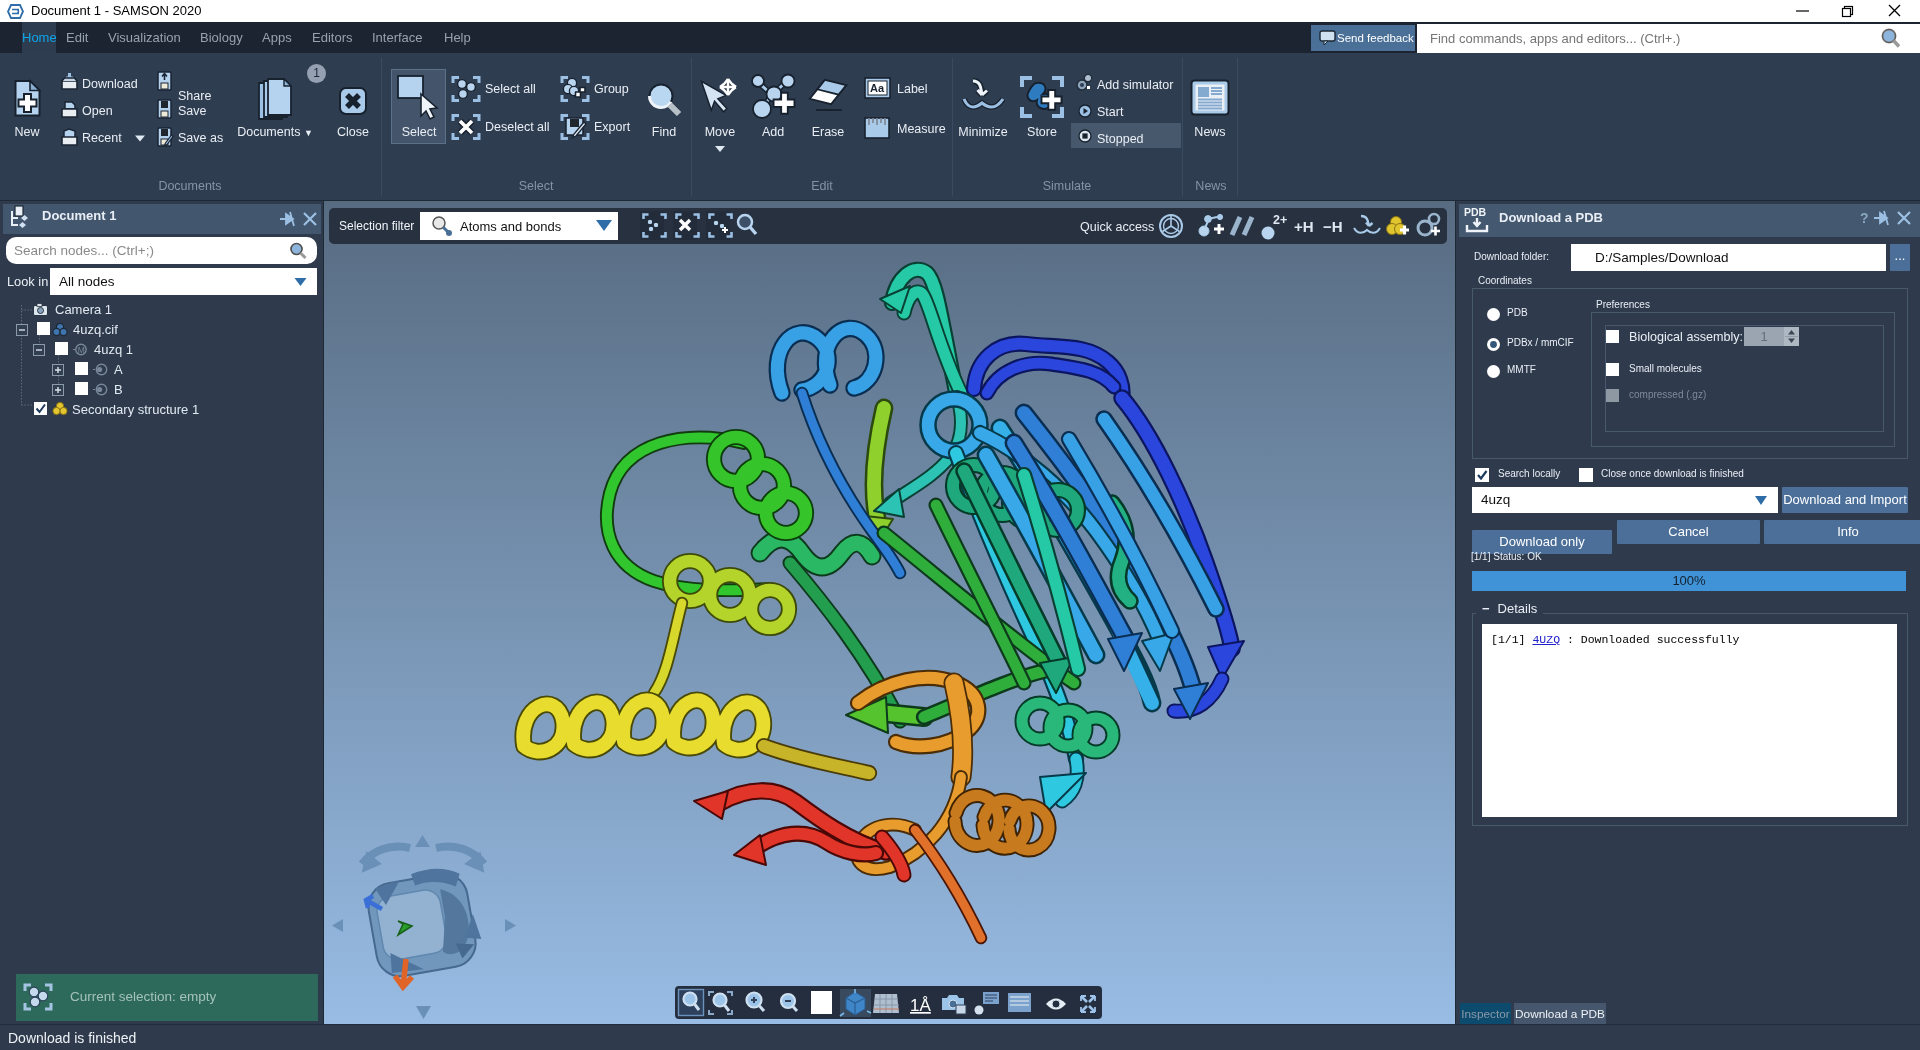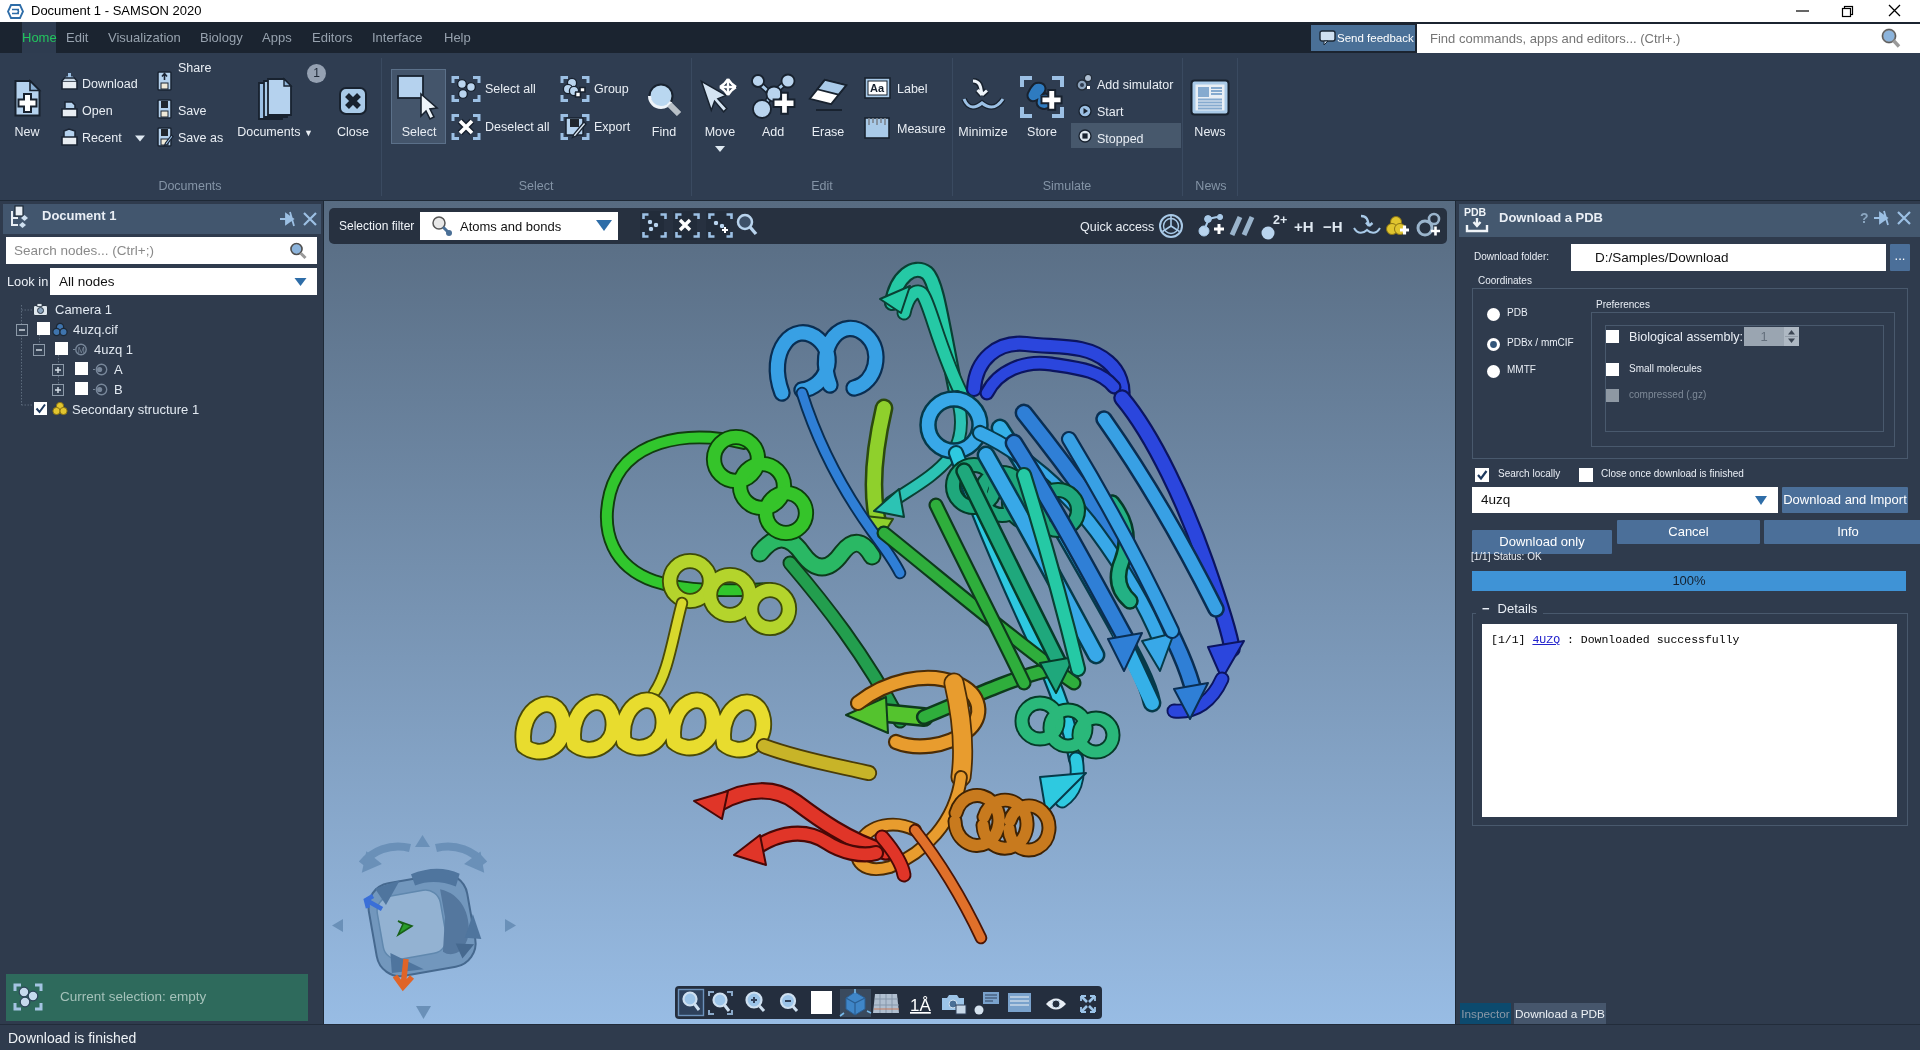--- a/index.html
+++ b/index.html
@@ -6,40 +6,40 @@
 html,body { width:1920px; height:1050px; overflow:hidden; background:#2f3d51; }
 body { font-family:"Liberation Sans", sans-serif; font-size:13px; }
 #root { position:relative; width:1920px; height:1050px; }
 .abs { position:absolute; }
 
 #titlebar { left:0; top:0; width:1920px; height:22px; background:#ffffff; color:#000; }
 #title-text { left:31px; top:3px; font-size:13px; color:#000; }
 
 #menubar { left:0; top:22px; width:1920px; height:31px; background:#1b2430; }
 .menuitem { position:absolute; top:0; height:31px; line-height:31px; color:#97a2ae; font-size:13px; }
-#tab-home { left:22px; top:0; width:34px; height:31px; background:#2e3c50; color:#22c55e; text-align:center; line-height:31px; font-size:13px; }
+#tab-home { left:22px; top:0; width:34px; height:31px; background:#2e3c50; color:#0ea5e9; text-align:center; line-height:31px; font-size:13px; }
 #sendfb { left:1311px; top:3px; width:104px; height:26px; overflow:hidden; background:#4a7097; color:#fff; font-size:11.5px; line-height:26px; white-space:nowrap; }
 #searchbox { left:1417px; top:2px; width:503px; height:29px; background:#ffffff; color:#757575; font-size:13px; line-height:29px; }
 
 #ribbon { left:0; top:53px; width:1920px; height:148px; background:#2f3d51; border-bottom:1px solid #1e2936; }
 .rlabel { position:absolute; color:#e9eef4; font-size:12.5px; }
 .rlabel.c { text-align:center; }
 .glabel { position:absolute; color:#8494a6; font-size:12.5px; text-align:center; }
 .vsep { position:absolute; top:5px; width:1px; height:138px; background:#27344a; border-right:1px solid #3a4a60; }
 .hl { background:#44556b; outline:1px solid #5b7089; }
 
 #leftpanel { left:0; top:201px; width:324px; height:823px; background:#2f3b4d; border-right:1px solid #1e2936; }
 #lp-header { left:3px; top:3px; width:318px; height:30px; background:#42566e; }
 #lp-title { left:42px; top:7px; font-weight:bold; color:#e9eef5; font-size:13px; }
 .winput { position:absolute; background:#fff; }
-#lp-search { left:6px; top:36px; width:311px; height:27px; color:#8a8a8a; font-size:13.5px; line-height:27px; }
+#lp-search { left:6px; top:36px; width:311px; height:27px; color:#8a8a8a; font-size:13.5px; line-height:27px;border-radius:10px; }
 #lp-lookin-lbl { left:7px; top:67px; height:27px; line-height:27px; color:#e9eef5; font-size:12.8px; white-space:nowrap; }
 #lp-combo { left:50px; top:67px; width:267px; height:27px; color:#111; font-size:13.5px; line-height:27px; }
 .trow { position:absolute; left:0; width:324px; height:20px; color:#e2e9f1; font-size:13px; line-height:20px; }
-#lp-green { left:6px; top:773px; width:302px; height:47px; background:#2e6a5c;text-align:center; }
+#lp-green { left:16px; top:773px; width:302px; height:47px; background:#2e6a5c;text-align:center; }
 #lp-green span { position:absolute; left:54px; top:15px; color:#a5c2ba; font-size:13.5px; }
 
 #statusbar { left:0; top:1024px; width:1920px; height:26px; background:#2f3b4d; color:#eef2f6; border-top:1px solid #222c3a; }
 #statusbar span { position:absolute; left:8px; top:5px; font-size:14px; }
 
 #viewport { left:324px; top:201px; width:1131px; height:823px; }
 
 #rightpanel { left:1455px; top:201px; width:465px; height:823px; background:#2f3b4d; border-left:1px solid #1e2936; }
 #rp-header { left:3px; top:3px; width:461px; height:33px; background:#44586f; }
 #rp-title { left:43px; top:9px; font-weight:bold; color:#e9eef5; font-size:13px; }
@@ -131,21 +131,21 @@
       <rect x="1" y="1" width="13" height="18" rx="1" fill="#b5d2ee" stroke="#1a2433" stroke-width="1.5"></rect>
       <rect x="4" y="2" width="7" height="7" fill="#20262e"></rect>
       <rect x="4" y="12" width="7" height="6" fill="#efe9d8" stroke="#1a2433" stroke-width="1"></rect>
     </svg>
     <svg class="abs" style="left:157px;top:74px" width="17" height="20" viewBox="0 0 17 20">
       <rect x="1" y="1" width="13" height="18" rx="1" fill="#b5d2ee" stroke="#1a2433" stroke-width="1.5"></rect>
       <rect x="4" y="2" width="7" height="7" fill="#20262e"></rect>
       <rect x="4" y="12" width="7" height="6" fill="#efe9d8" stroke="#1a2433" stroke-width="1"></rect>
       <path d="M14.5 8 L8.5 16 L7.5 18.5 L10 17.5 L16 9.5 Z" fill="#9cc0e4" stroke="#1a2433" stroke-width="1.2"></path>
     </svg>
-    <div class="rlabel" style="left:178px;top:8px">Share</div>
+    <div class="rlabel" style="left:178px;top:36px">Share</div>
     <div class="rlabel" style="left:178px;top:51px">Save</div>
     <div class="rlabel" style="left:178px;top:78px">Save as</div>
 
     <svg class="abs" style="left:255px;top:24px" width="40" height="46" viewBox="0 0 40 46">
       <path d="M4 6 H20 L27 13 V42 H4 Z" fill="#9cc0e4" stroke="#18222f" stroke-width="1.8"></path>
       <path d="M9 4 H25 L32 11 V40 H9 Z" fill="#a9cae8" stroke="#18222f" stroke-width="1.8"></path>
       <path d="M13 2 H29 L36 9 V38 H13 Z" fill="#b5d2ee" stroke="#18222f" stroke-width="1.8"></path>
       <path d="M29 2 V9 H36 Z" fill="#8fb4d8" stroke="#18222f" stroke-width="1.4"></path>
     </svg>
     <div class="abs" style="left:307px;top:11px;width:19px;height:19px;border-radius:50%;background:#95a1b2;color:#202a38;text-align:center;line-height:19px;font-size:12px;display:block">1</div>

